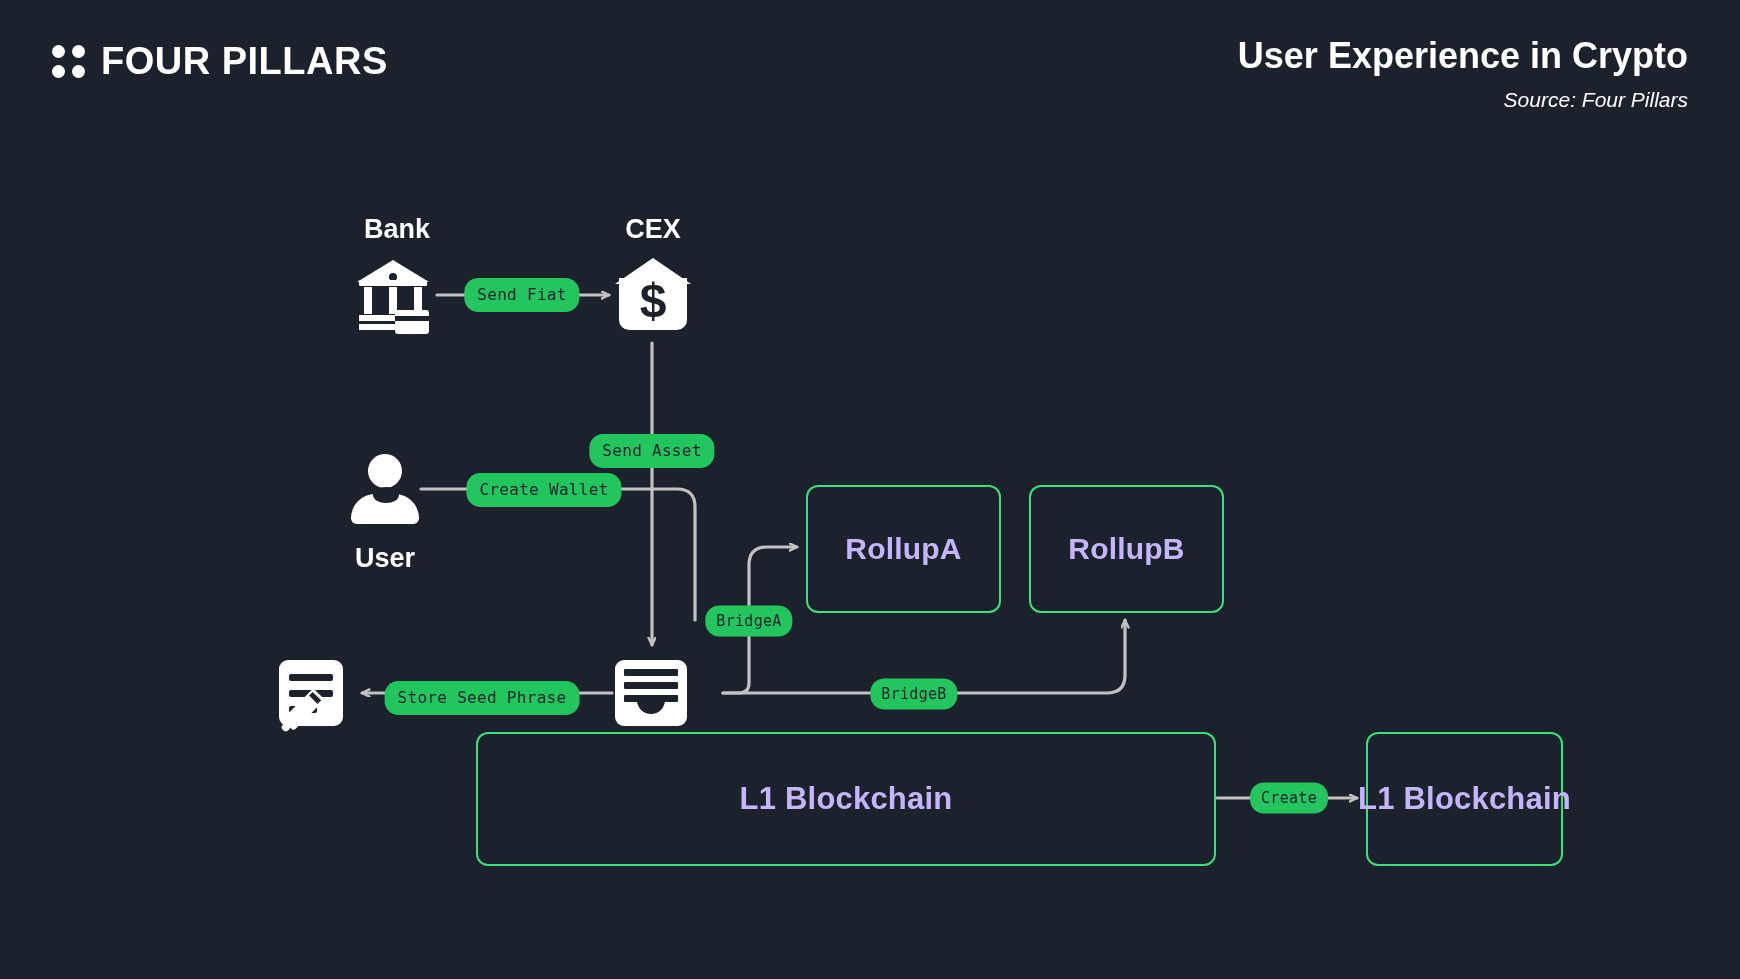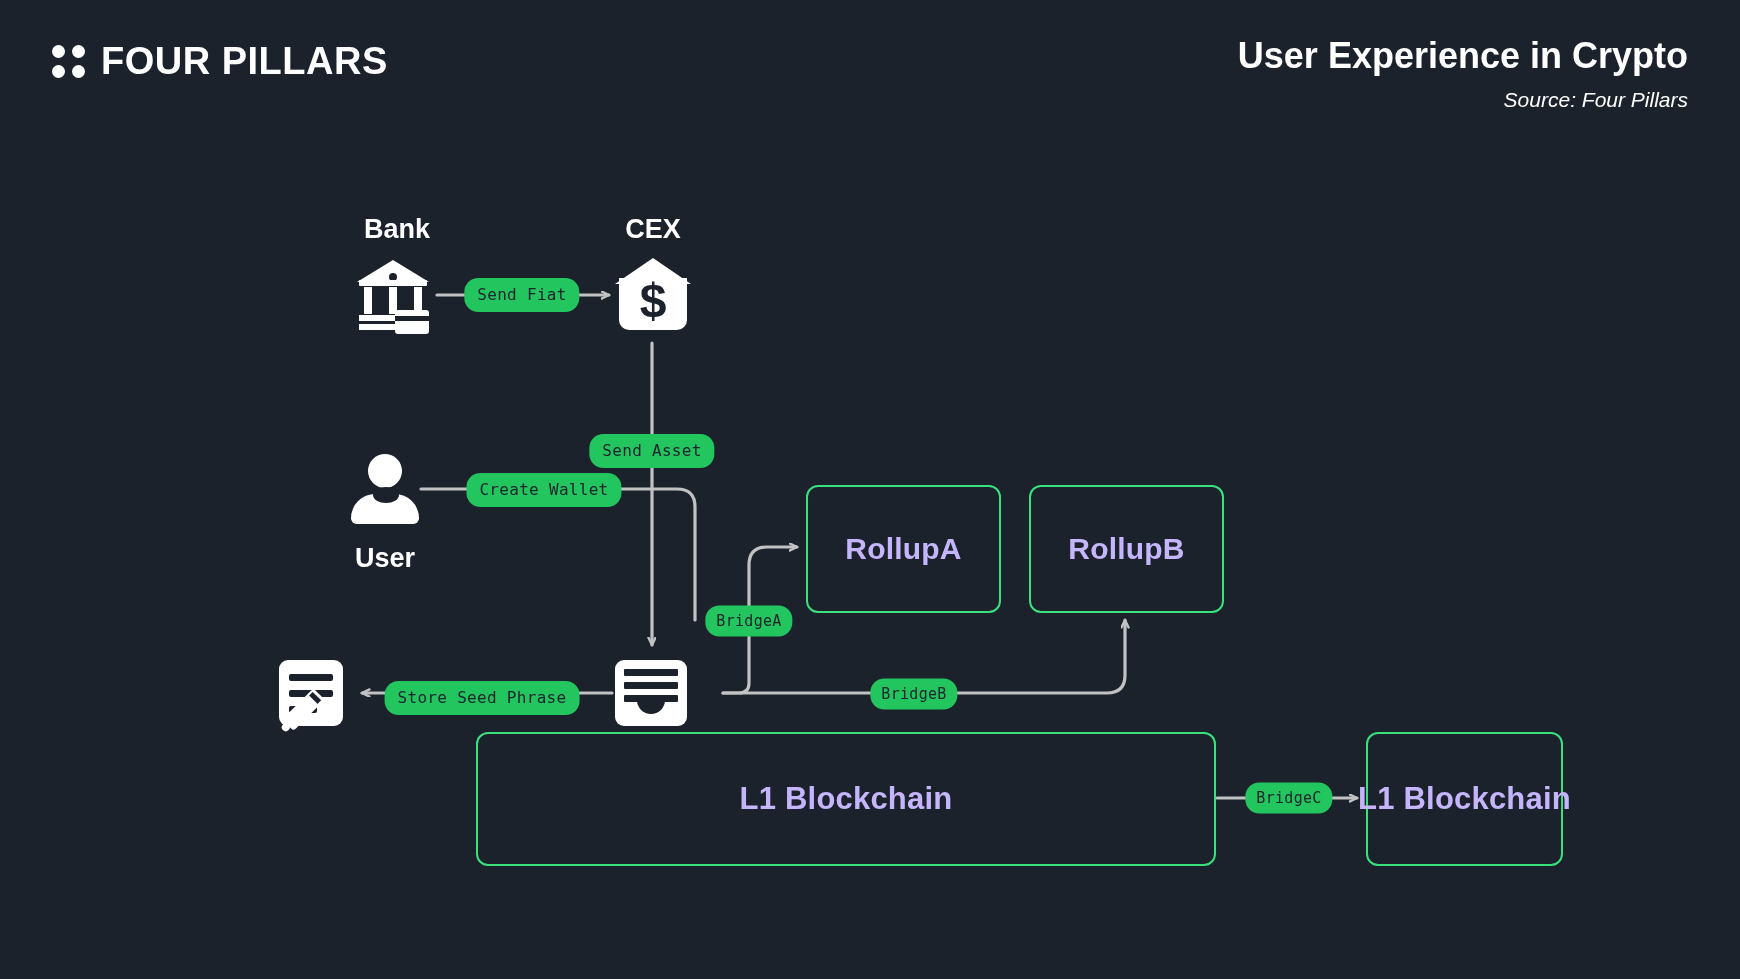--- a/index.html
+++ b/index.html
@@ -462,16 +462,16 @@
     <span class="pill" style="left:635px; top:451px;">Send Asset</span>
 
     <span class="pill" style="left:527px; top:490px;">Create Wallet</span>
 
     <span class="pill" style="left:465px; top:698px;">Store Seed Phrase</span>
 
     <span class="pill sm" style="left:732px; top:621px;">BridgeA</span>
 
     <span class="pill sm" style="left:897px; top:694px;">BridgeB</span>
 
-    <span class="pill sm" style="left:1272px; top:798px;">BridgeC</span>
+    <span class="pill sm" style="left:1272px; top:798px;">Create</span>
 
   </div>
 </div>
 
 </body></html>

